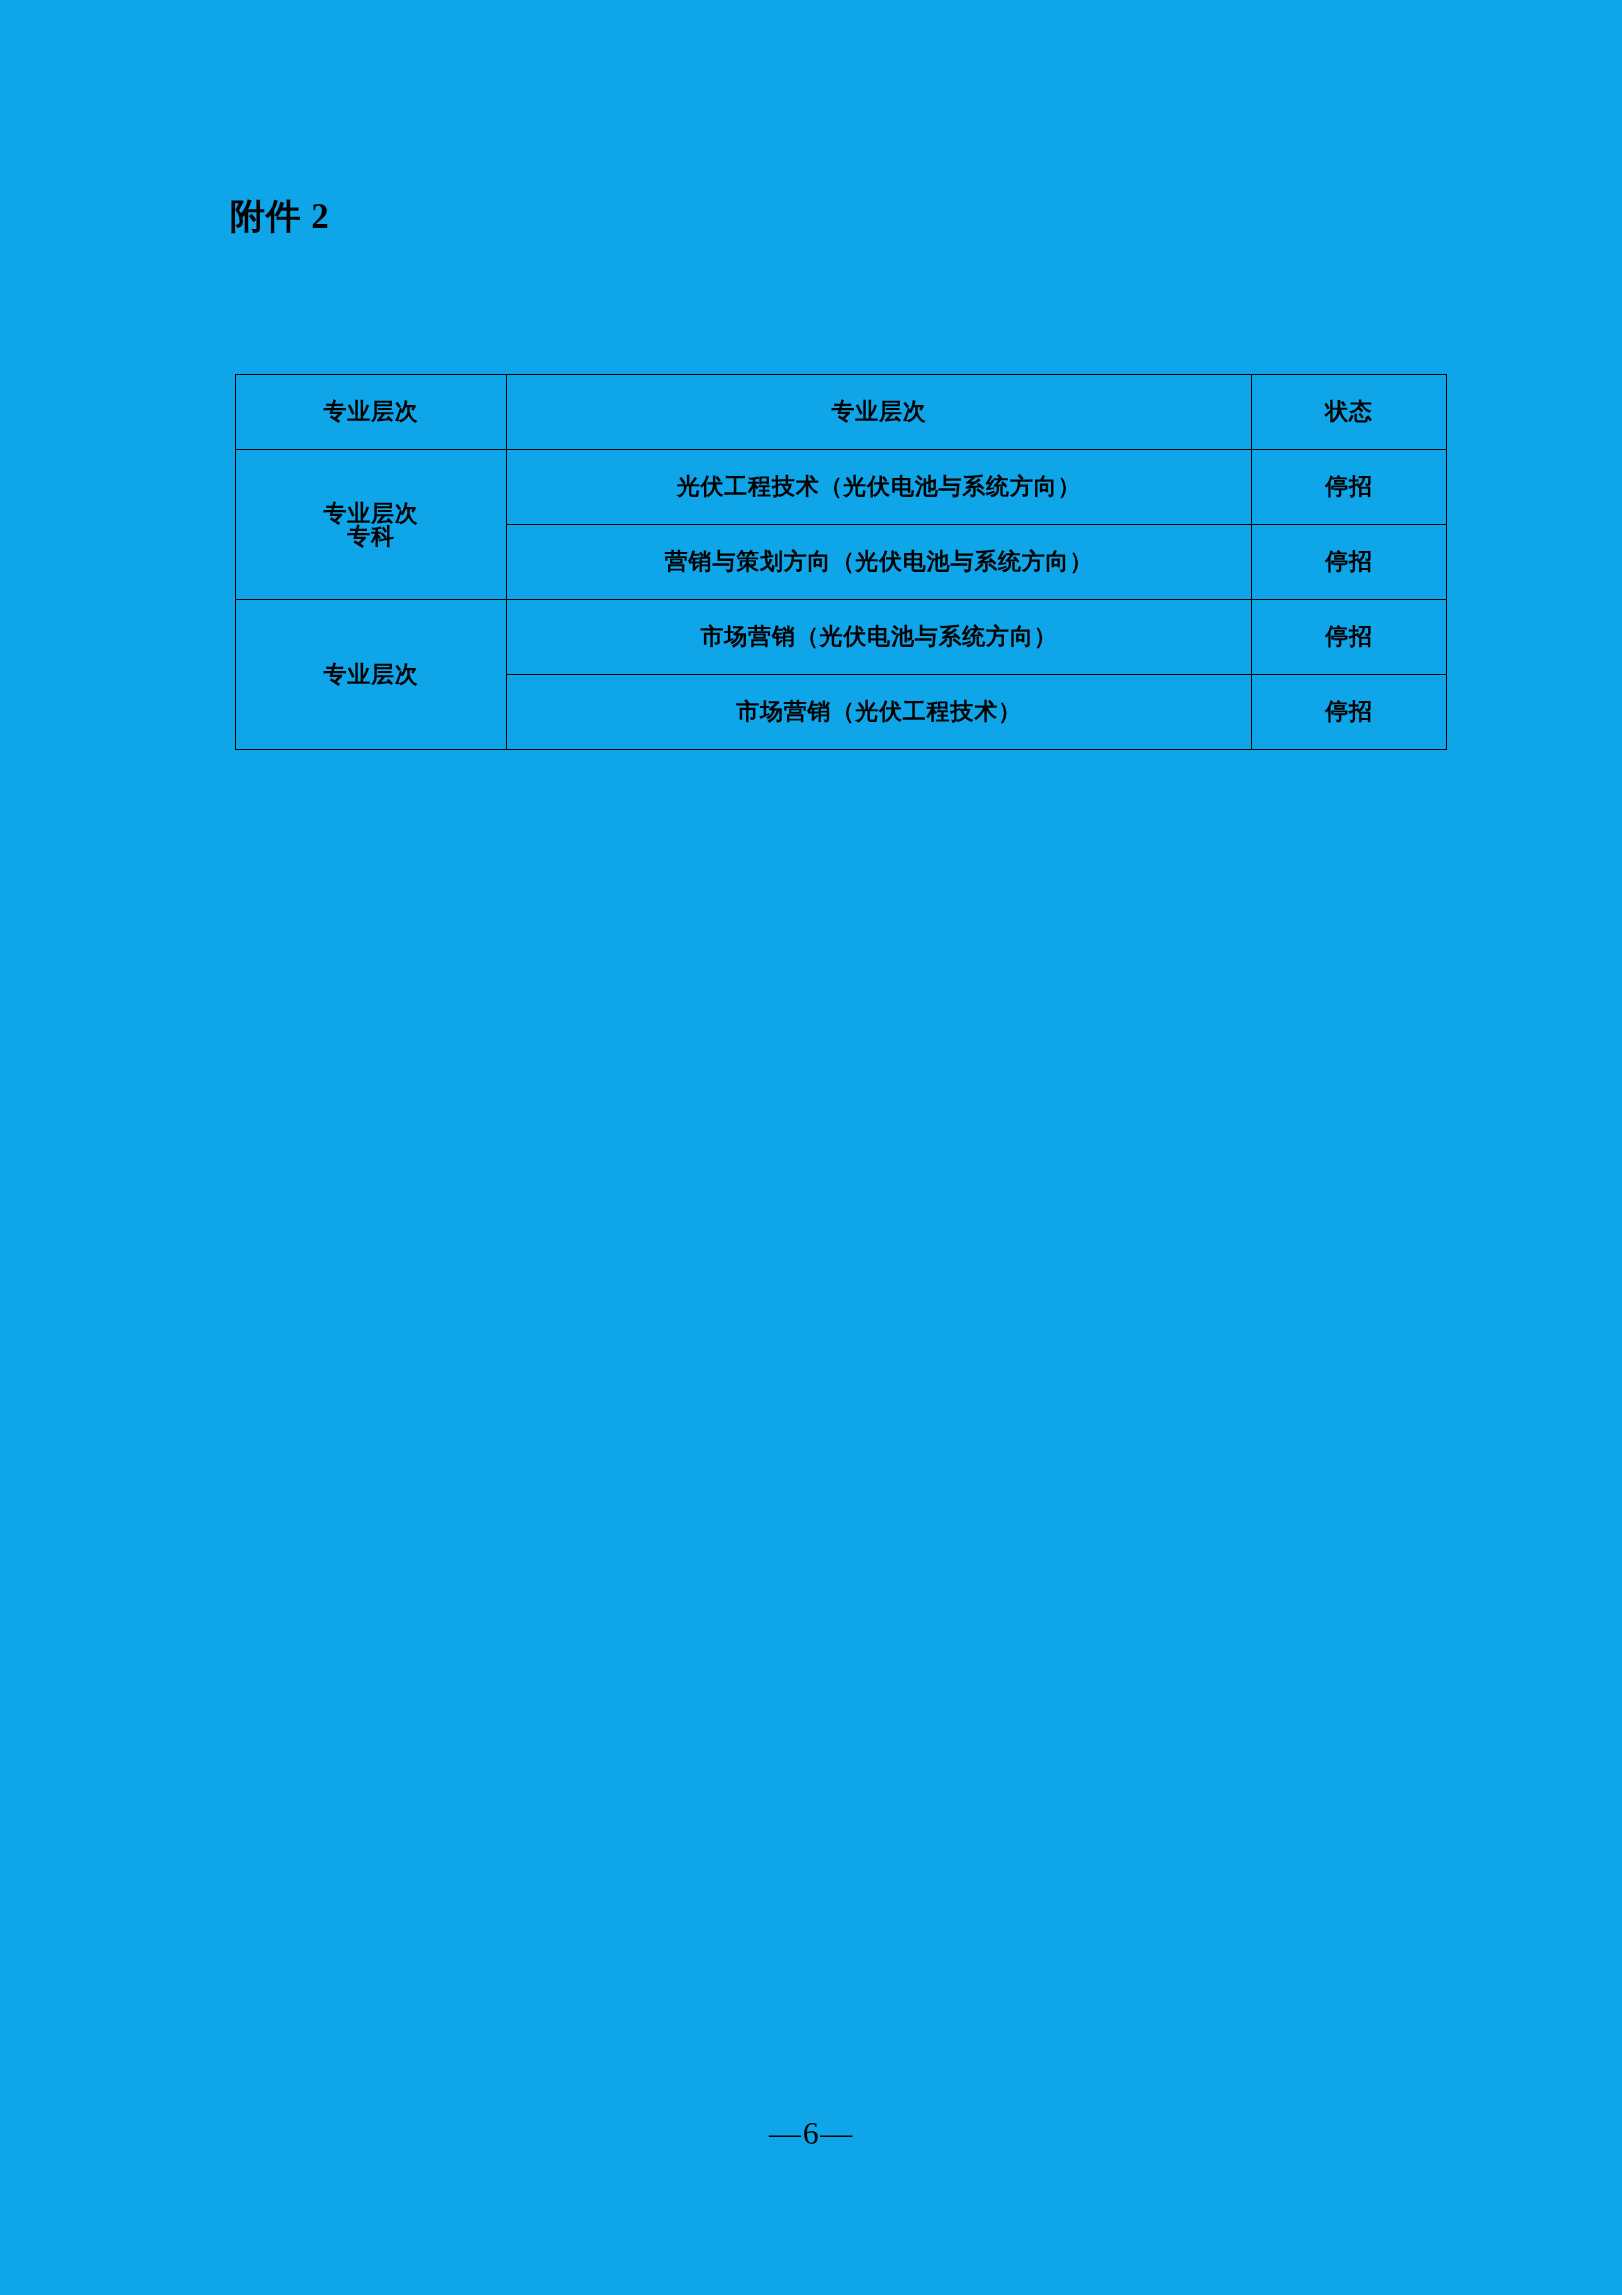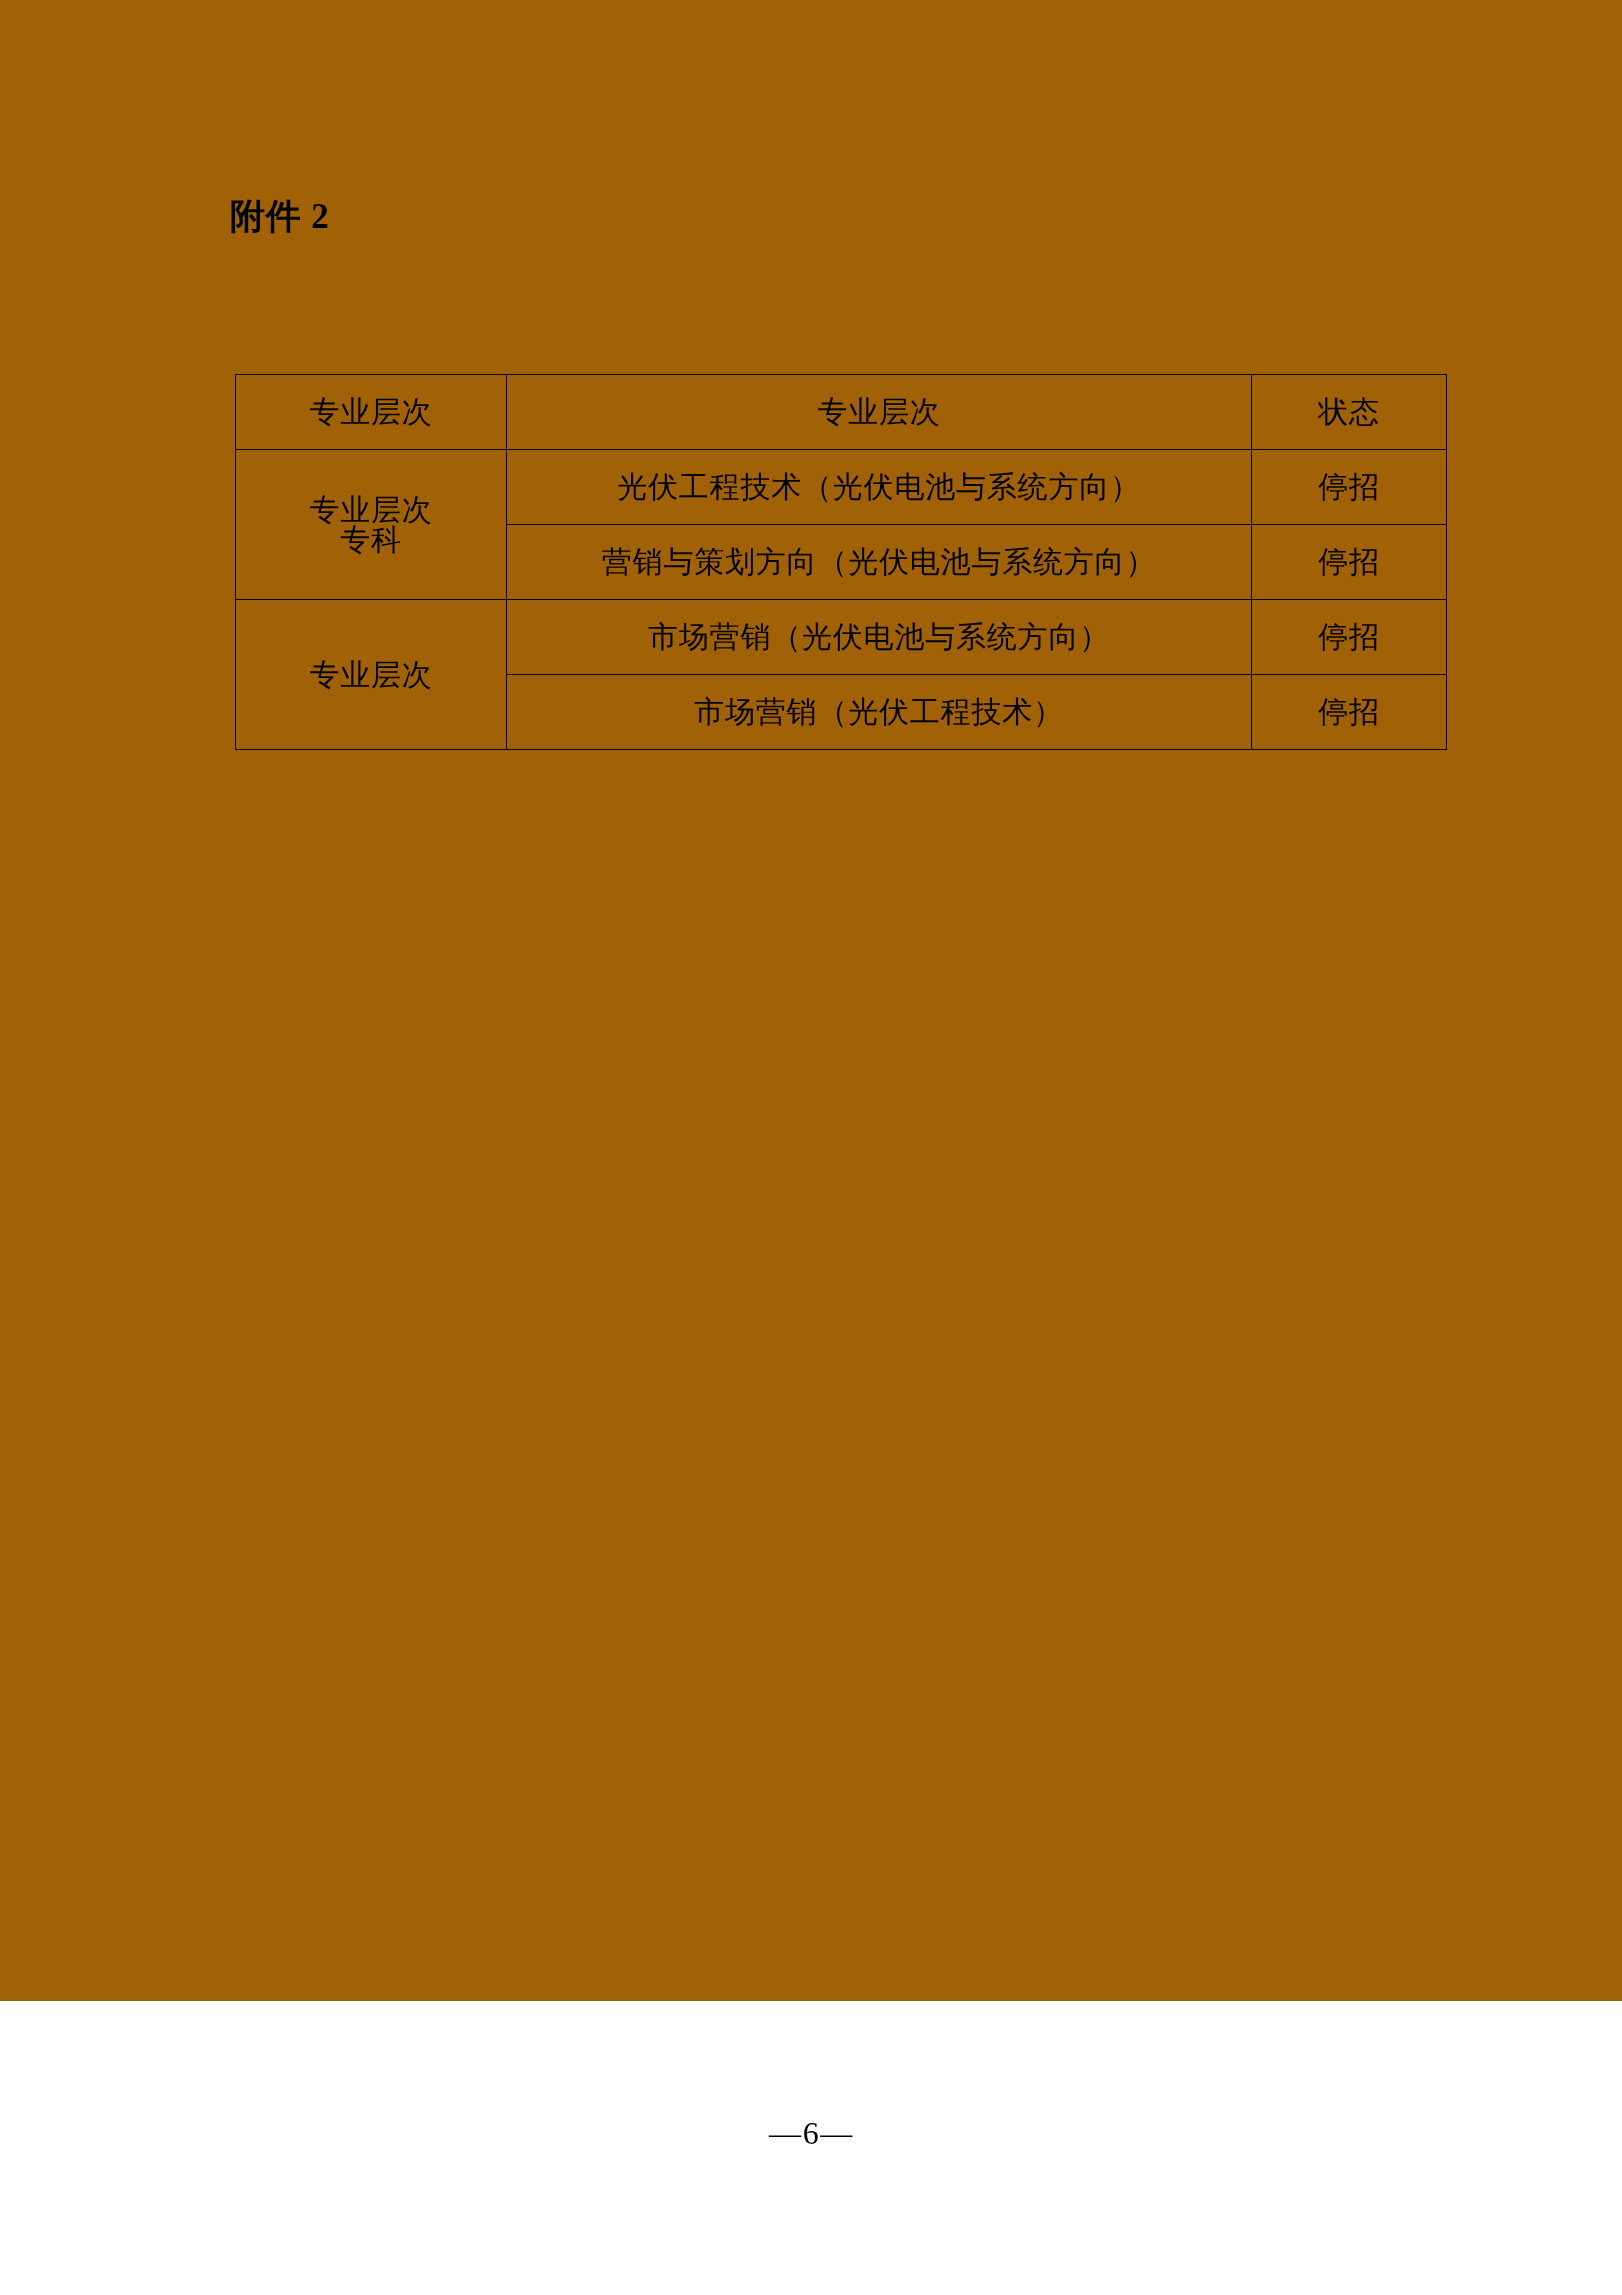--- a/index.html
+++ b/index.html
@@ -13,22 +13,22 @@
     position: relative;
     font-family: "Liberation Serif", "DejaVu Serif", serif;
     color: #000000;
     overflow: hidden;
   }
   .page {
     position: absolute;
     left: 0;
     top: 0;
     width: 1623px;
-    height: 2001px;
-    background: #a16207;
+    height: 2295px;
+    background: #0ea5e9;
   }
   .attachment-label {
     position: absolute;
     left: 230px;
     top: 193px;
     font-size: 35px;
     font-weight: bold;
     letter-spacing: 0.8px;
     font-family: "Liberation Serif", "DejaVu Serif", serif;
   }
@@ -48,27 +48,28 @@
     left: 235px;
     top: 374px;
     width: 1209px;
     border-collapse: collapse;
     table-layout: fixed;
   }
   table.adjust-table td {
     border: 1.7px solid #000000;
     text-align: center;
     vertical-align: middle;
-    font-size: 30px;
+    font-size: 23px;
     font-family: "Liberation Serif", "DejaVu Serif", serif;
     letter-spacing: 0.8px;
     padding: 0;
     height: 74px;
     line-height: 74px;
     white-space: nowrap;
+    font-weight: bold;
   }
   td.col-level { width: 270px; }
   td.col-name  { width: 744px; }
   td.col-state { width: 194px; }
 
   td.level-merged {
     line-height: 1.35;
   }
   td.level-stack span {
     display: block;

